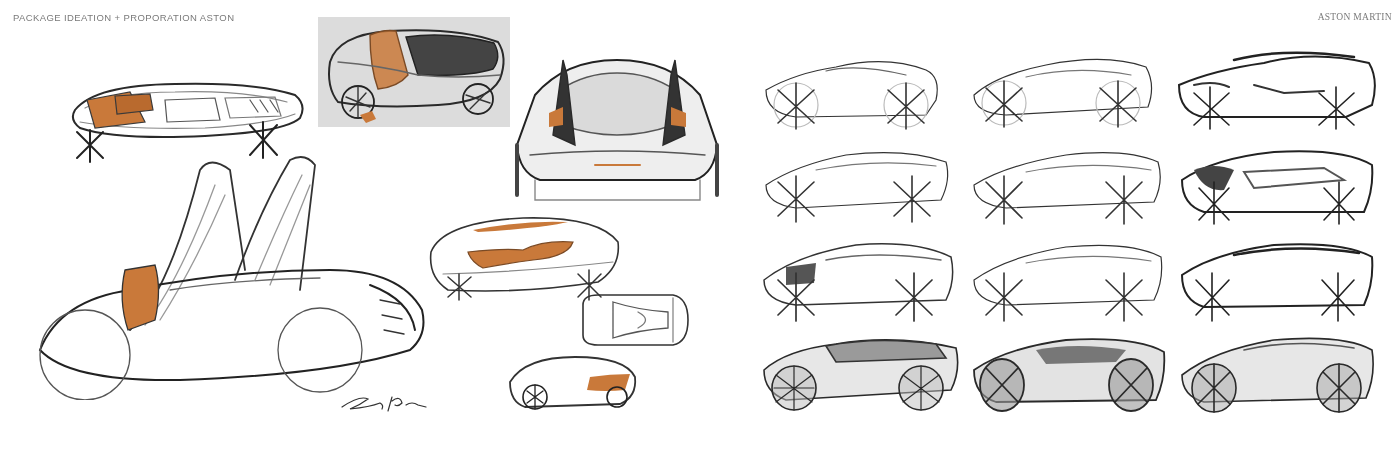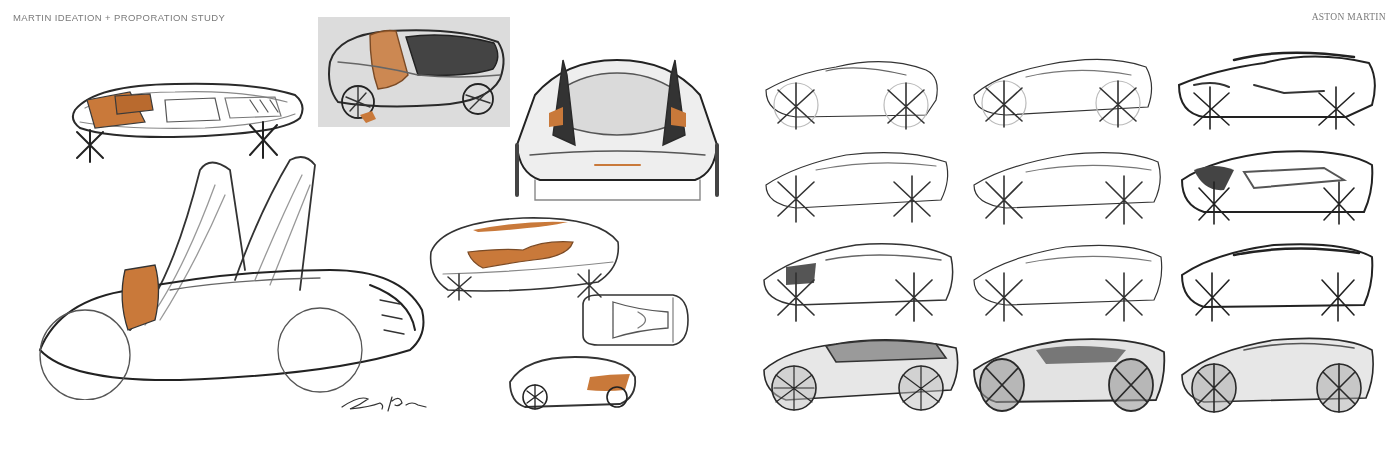--- a/index.html
+++ b/index.html
@@ -1,29 +1,29 @@
 <!DOCTYPE html>
 <html><head>
 <meta charset="utf-8">
 <style>
   html,body{margin:0;padding:0;background:#ffffff;}
   body{width:1400px;height:453px;position:relative;overflow:hidden;font-family:"Liberation Sans",sans-serif;}
   .title-left{position:absolute;left:13px;top:12px;font-size:9.5px;letter-spacing:0.4px;color:#7a7a7a;font-family:"Liberation Sans",sans-serif;}
-  .title-right{position:absolute;right:14px;top:12px;font-size:9.5px;letter-spacing:0.3px;color:#7a7a7a;font-family:"Liberation Serif",serif;}
+  .title-right{position:absolute;right:8px;top:12px;font-size:9.5px;letter-spacing:0.3px;color:#7a7a7a;font-family:"Liberation Serif",serif;}
   .sketch{position:absolute;}
   .sketch svg{width:100%;height:100%;display:block;}
   .panel-bg{position:absolute;left:318px;top:17px;width:192px;height:110px;background:#dcdcdc;}
   .signature{position:absolute;left:340px;top:391px;width:90px;height:22px;}
   .grid{position:absolute;left:748px;top:40px;width:648px;height:395px;}
   .cell{position:absolute;width:205px;height:88px;}
 </style>
 </head>
 <body>
 
-<div class="title-left">MARTIN IDEATION + PROPORATION STUDY</div>
+<div class="title-left">PACKAGE IDEATION + PROPORATION ASTON</div>
 <div class="title-right">ASTON MARTIN</div>
 
 <div class="sketch" style="left:55px;top:70px;width:260px;height:95px;">
   <svg viewBox="0 0 260 95" fill="none" stroke="#3a3a3a" stroke-width="1.2" stroke-linecap="round">
     <path d="M20 40 Q40 15 120 14 Q200 12 240 25 Q252 35 245 48 Q230 62 150 66 Q60 70 25 58 Q14 50 20 40Z" stroke="#2a2a2a" stroke-width="2"></path>
     <path d="M30 38 Q60 22 120 22 Q190 20 232 32" stroke="#888"></path>
     <path d="M25 52 Q70 60 150 58 Q215 54 240 44" stroke="#888"></path>
     <path d="M32 30 L75 22 L90 52 L40 58 Z" fill="#c9793a" stroke="#3a3a3a"></path>
     <path d="M60 26 L95 24 L98 40 L62 44Z" fill="#b96a2e" stroke="#3a3a3a"></path>
     <path d="M110 30 L160 28 L165 50 L112 52Z" stroke="#555"></path>

